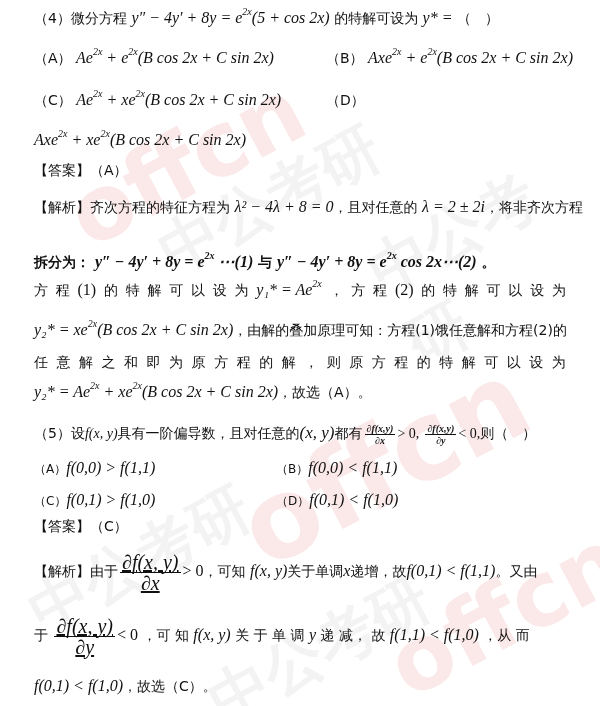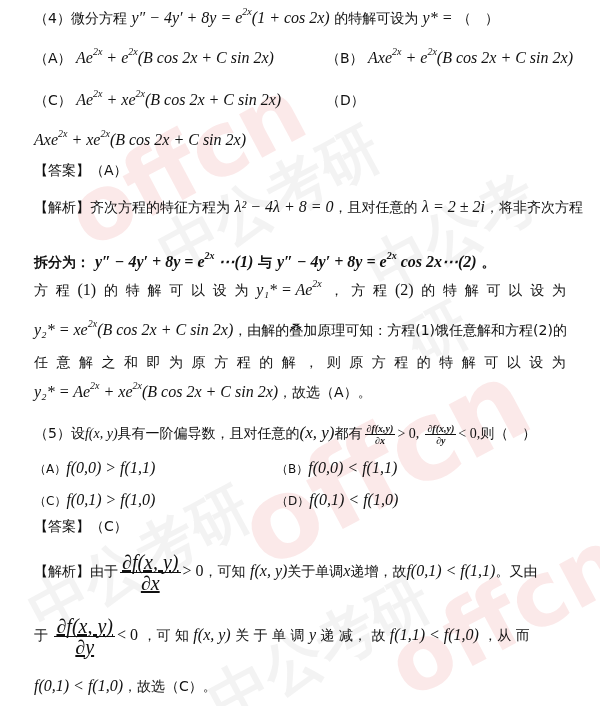--- a/index.html
+++ b/index.html
@@ -30,21 +30,21 @@
 <div class="wm wm-red" style="left:60px;top:110px;font-size:90px;transform:rotate(-28deg);">offcn</div>
 <div class="wm wm-red" style="left:230px;top:400px;font-size:110px;transform:rotate(-28deg);">offcn</div>
 <div class="wm wm-red" style="left:380px;top:560px;font-size:90px;transform:rotate(-28deg);">offcn</div>
 <div class="wm wm-gray" style="left:150px;top:160px;font-size:60px;transform:rotate(-28deg);">中公考研</div>
 <div class="wm wm-gray" style="left:380px;top:180px;font-size:60px;transform:rotate(-28deg);">中公考研</div>
 <div class="wm wm-gray" style="left:20px;top:520px;font-size:60px;transform:rotate(-28deg);">中公考研</div>
 <div class="wm wm-gray" style="left:200px;top:610px;font-size:60px;transform:rotate(-28deg);">中公考研</div>
 
 <div class="line" style="top:8px;">
   <span class="cn">（4）微分方程</span>
-  <span class="m"><span>y″ − 4y′ + 8y = e</span><sup>2x</sup><span class="mr">(1 + cos 2x)</span></span>
+  <span class="m"><span>y″ − 4y′ + 8y = e</span><sup>2x</sup><span class="mr">(5 + cos 2x)</span></span>
   <span class="cn">的特解可设为</span>
   <span class="m">y* =</span>
   <span class="cn">（　）</span>
 </div>
 
 <div class="line" style="top:48px;">
   <span class="cn">（A）</span>
   <span class="m">Ae<sup>2x</sup> + e<sup>2x</sup><span class="mr">(</span>B cos 2x + C sin 2x<span class="mr">)</span></span>
 </div>
 <div class="line" style="top:48px;left:326px;">

